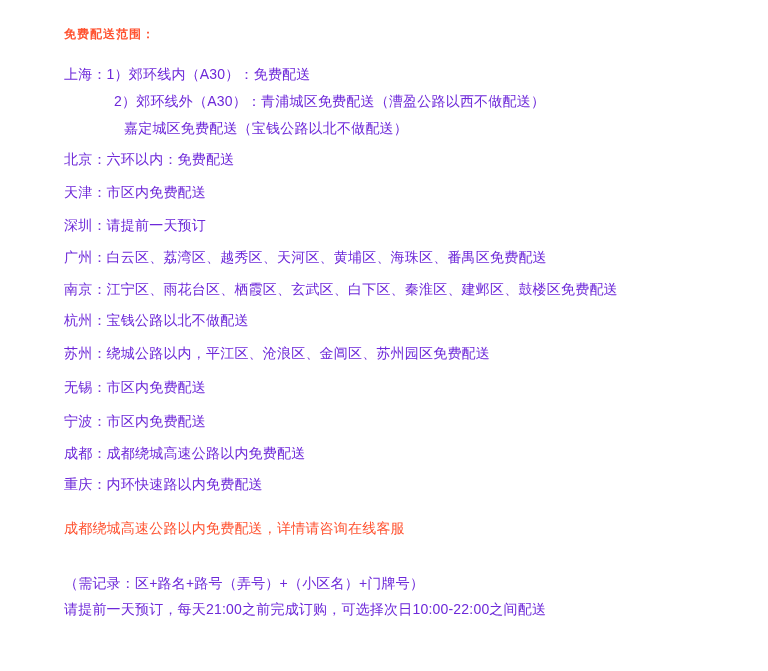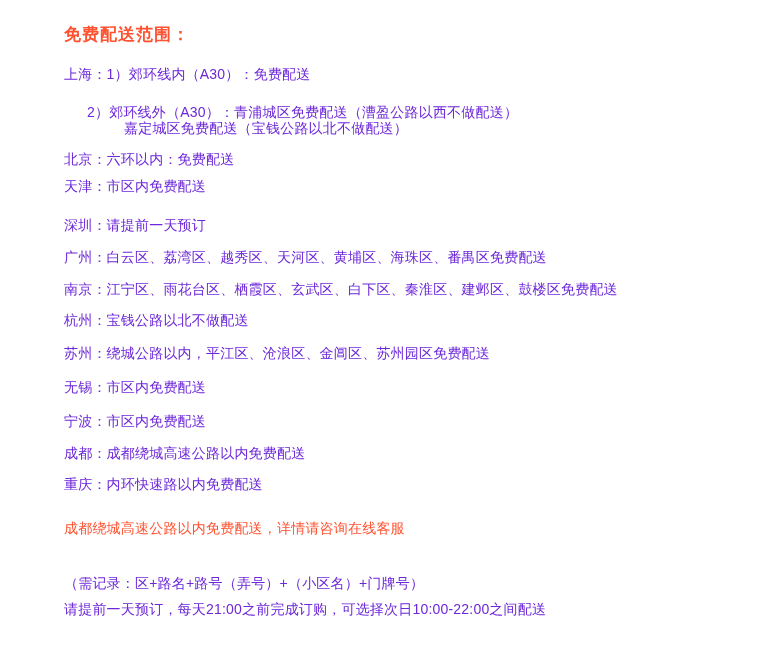--- a/index.html
+++ b/index.html
@@ -21,46 +21,46 @@
     font-size: 14px;
     line-height: 15px;
     color: #6d28d9;
     letter-spacing: 0.2px;
     white-space: nowrap;
   }
   .title {
     position: absolute;
     left: 64px;
     top: 26px;
-    font-size: 17px;
+    font-size: 12px;
     line-height: 17px;
     font-weight: bold;
     color: #ff5230;
     letter-spacing: 1px;
     white-space: nowrap;
   }
   .accent {
     color: #ff5230;
   }
-  .indent-1 { left: 87px; margin-top: 11px; }
+  .indent-1 { left: 114px; }
   .indent-2 { left: 124px; }
 </style>
 </head>
 <body>
 
 <div class="doc">
 
   <div class="title">免费配送范围：</div>
 
   <div class="line" style="top:67px">上海：1）郊环线内（A30）：免费配送</div>
   <div class="line indent-1" style="top:94px">2）郊环线外（A30）：青浦城区免费配送（漕盈公路以西不做配送）</div>
   <div class="line" style="top:152px">北京：六环以内：免费配送</div>
 
   <div class="line indent-2" style="top:121px">嘉定城区免费配送（宝钱公路以北不做配送）</div>
-  <div class="line" style="top:179px">天津：市区内免费配送</div>
+  <div class="line" style="top:185px">天津：市区内免费配送</div>
   <div class="line" style="top:218px">深圳：请提前一天预订</div>
   <div class="line" style="top:250px">广州：白云区、荔湾区、越秀区、天河区、黄埔区、海珠区、番禺区免费配送</div>
   <div class="line" style="top:282px">南京：江宁区、雨花台区、栖霞区、玄武区、白下区、秦淮区、建邺区、鼓楼区免费配送</div>
   <div class="line" style="top:313px">杭州：宝钱公路以北不做配送</div>
   <div class="line" style="top:346px">苏州：绕城公路以内，平江区、沧浪区、金阊区、苏州园区免费配送</div>
   <div class="line" style="top:380px">无锡：市区内免费配送</div>
   <div class="line" style="top:414px">宁波：市区内免费配送</div>
   <div class="line" style="top:446px">成都：成都绕城高速公路以内免费配送</div>
   <div class="line" style="top:477px">重庆：内环快速路以内免费配送</div>
 

